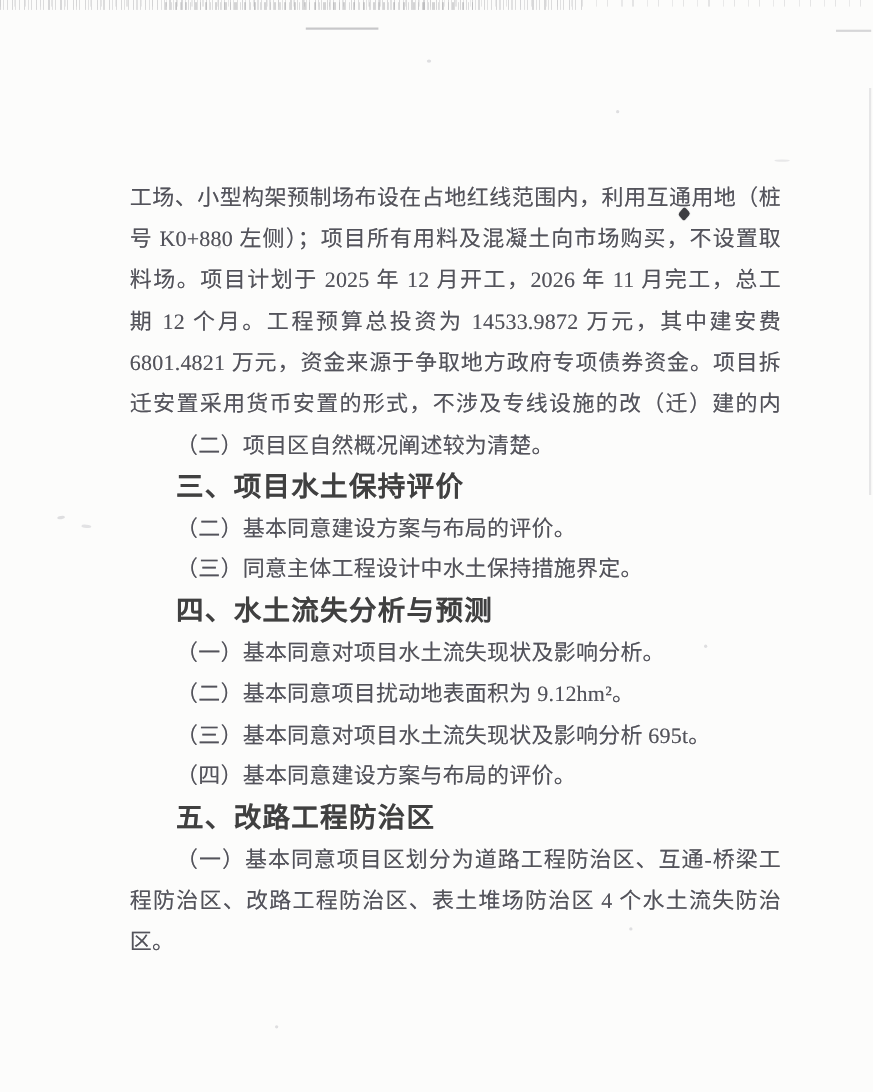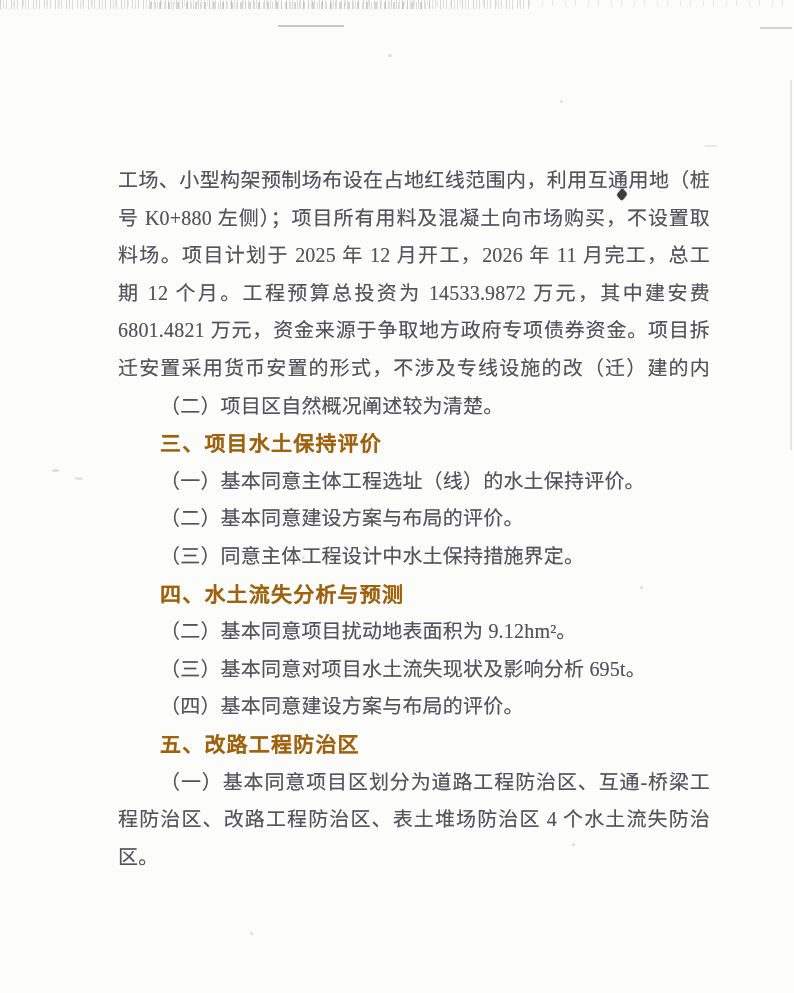--- a/index.html
+++ b/index.html
@@ -71,22 +71,22 @@
     color:#53535b;
     text-shadow:0 0 .6px rgba(92,92,98,.55);
     letter-spacing:.2px;
   }
   .line{white-space:normal;}
   .line.j{text-align:justify;text-align-last:justify;}
   .line.ind{padding-left:42px;}
   .line.hd{
     font-family:"Liberation Sans","DejaVu Sans",sans-serif;
     font-weight:700;
-    font-size:21px;
-    color:#a16207;
+    font-size:25px;
+    color:#404040;
     letter-spacing:1.2px;
     text-shadow:0 0 .5px rgba(80,80,85,.5);
   }
 </style>
 </head>
 <body>
 
 <div class="page">
 
   <div class="scan-noise-a"></div>
@@ -111,24 +111,24 @@
 
   <div id="doc-text" class="doc-text">
       <div class="line j">工场、小型构架预制场布设在占地红线范围内，利用互通用地（桩</div>
       <div class="line j">号 K0+880 左侧）；项目所有用料及混凝土向市场购买，不设置取</div>
       <div class="line j">料场。项目计划于 2025 年 12 月开工，2026 年 11 月完工，总工</div>
       <div class="line j">期 12 个月。工程预算总投资为 14533.9872 万元，其中建安费</div>
       <div class="line j">6801.4821 万元，资金来源于争取地方政府专项债券资金。项目拆</div>
       <div class="line j">迁安置采用货币安置的形式，不涉及专线设施的改（迁）建的内</div>
       <div class="line ind">（二）项目区自然概况阐述较为清楚。</div>
       <div class="line ind hd">三、项目水土保持评价</div>
-      <div class="line ind">（一）基本同意主体工程选址（线）的水土保持评价。</div>
       <div class="line ind">（二）基本同意建设方案与布局的评价。</div>
       <div class="line ind">（三）同意主体工程设计中水土保持措施界定。</div>
       <div class="line ind hd">四、水土流失分析与预测</div>
+      <div class="line ind">（一）基本同意对项目水土流失现状及影响分析。</div>
       <div class="line ind">（二）基本同意项目扰动地表面积为 9.12hm²。</div>
       <div class="line ind">（三）基本同意对项目水土流失现状及影响分析 695t。</div>
       <div class="line ind">（四）基本同意建设方案与布局的评价。</div>
       <div class="line ind hd">五、改路工程防治区</div>
       <div class="line j ind">（一）基本同意项目区划分为道路工程防治区、互通-桥梁工</div>
       <div class="line j">程防治区、改路工程防治区、表土堆场防治区 4 个水土流失防治</div>
       <div class="line">区。</div>
     </div>
 
 </div>

